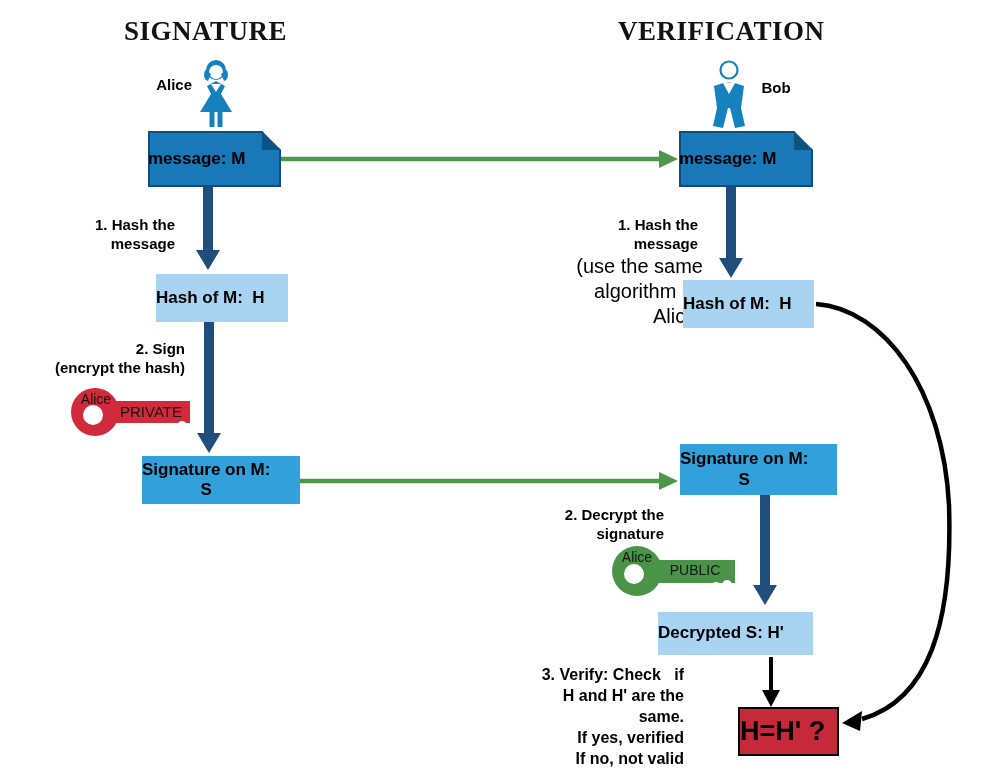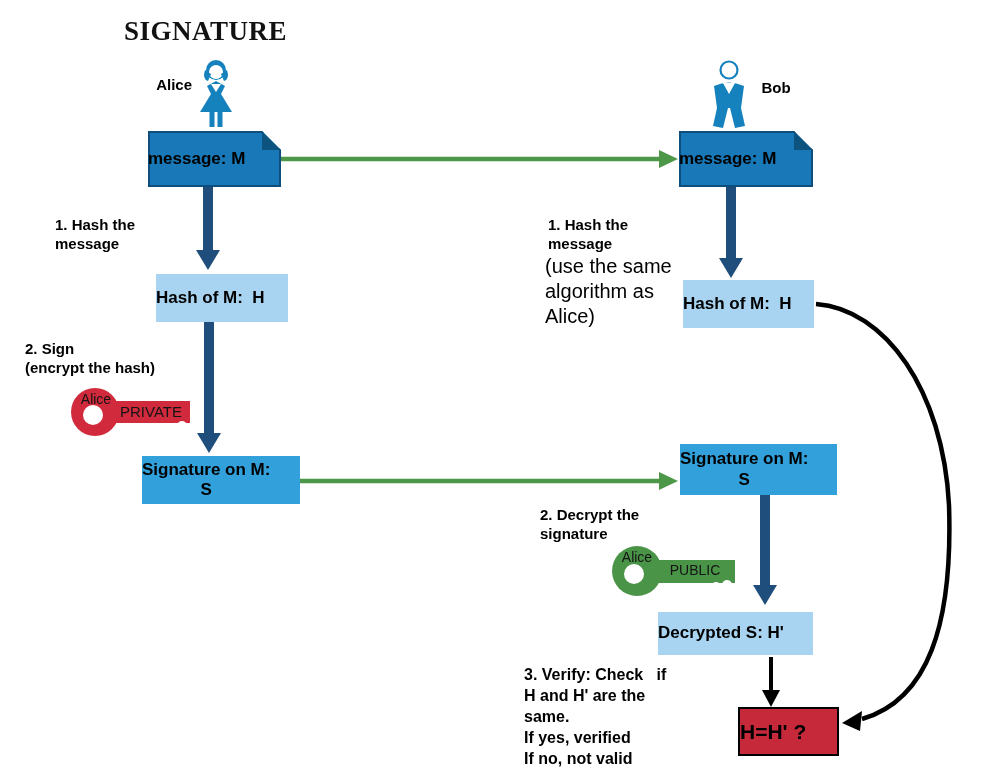--- a/index.html
+++ b/index.html
@@ -3,34 +3,34 @@
 <meta charset="utf-8">
 <style>
   html,body{margin:0;padding:0;background:#fff;}
   .canvas{position:relative;width:1001px;height:774px;background:#ffffff;
           font-family:"Liberation Sans",sans-serif;overflow:hidden;}
   .abs{position:absolute;}
   svg.layer{position:absolute;left:0;top:0;z-index:1;}
   .txt{z-index:2;}
   .title{font-family:"Liberation Serif",serif;font-weight:bold;font-size:27px;
          color:#121212;text-align:center;letter-spacing:.5px;}
-  .lbl{font-weight:bold;font-size:15px;color:#000;text-align:left;
+  .lbl{font-weight:bold;font-size:15px;color:#000;text-align:right;
        white-space:pre-wrap;line-height:1.25;}
   .note{font-weight:normal;font-size:20px;}
   .box{display:flex;align-items:center;
        font-weight:bold;font-size:17px;color:#000;text-align:center;
        white-space:pre-wrap;line-height:1.2;}
   .msg{background:var(--message-fill);
        clip-path:polygon(0 0,calc(100% - 19px) 0,100% 19px,100% 100%,0 100%);
        box-shadow:inset 0 0 0 2px var(--message-border);}
   .fold{position:absolute;top:0;right:0;width:19px;height:19px;
         background:var(--message-fold);clip-path:polygon(0 0,100% 100%,0 100%);}
   .hash{background:var(--hash-fill);}
   .sig{background:var(--signature-fill);}
-  .cmp{background:var(--compare-fill);border:2px solid #000;font-size:21px;}
+  .cmp{background:var(--compare-fill);border:2px solid #000;font-size:27px;}
   .keytxt{font-weight:normal;color:#141414;text-align:center;white-space:nowrap;}
   .actor{font-weight:bold;font-size:15px;color:#000;}
 </style>
 </head>
 <body>
 
 <div class="canvas">
 
   <svg class="layer" width="1001" height="774" viewBox="0 0 1001 774">
 
@@ -102,20 +102,21 @@
     <g>
       <circle cx="637" cy="571" r="25" style="fill:var(--key-public)"></circle>
       <rect x="655" y="560" width="80" height="23" style="fill:var(--key-public)"></rect>
       <circle cx="634" cy="574" r="10" fill="#ffffff"></circle>
       <circle cx="727" cy="585" r="5" fill="#ffffff"></circle>
       <circle cx="716" cy="586" r="4" fill="#ffffff"></circle>
     </g>
   </svg>
 
   <div class="abs txt title" style="left:123px;top:16px;width:165px;">SIGNATURE</div>
+  <div class="abs txt title" style="left:618px;top:16px;width:200px;">VERIFICATION</div>
 
   <div class="abs txt actor" style="left:146px;top:76px;width:46px;text-align:right;">Alice</div>
   <div class="abs txt actor" style="left:751px;top:79px;width:50px;text-align:center;">Bob</div>
 
   <div class="abs txt box msg" style="left:148px;top:131px;width:133px;height:56px;">
     <span>message: M</span>
     <div class="fold"></div>
   </div>
 
   <div class="abs txt lbl" style="left:55px;top:216px;width:120px;">1. Hash the

